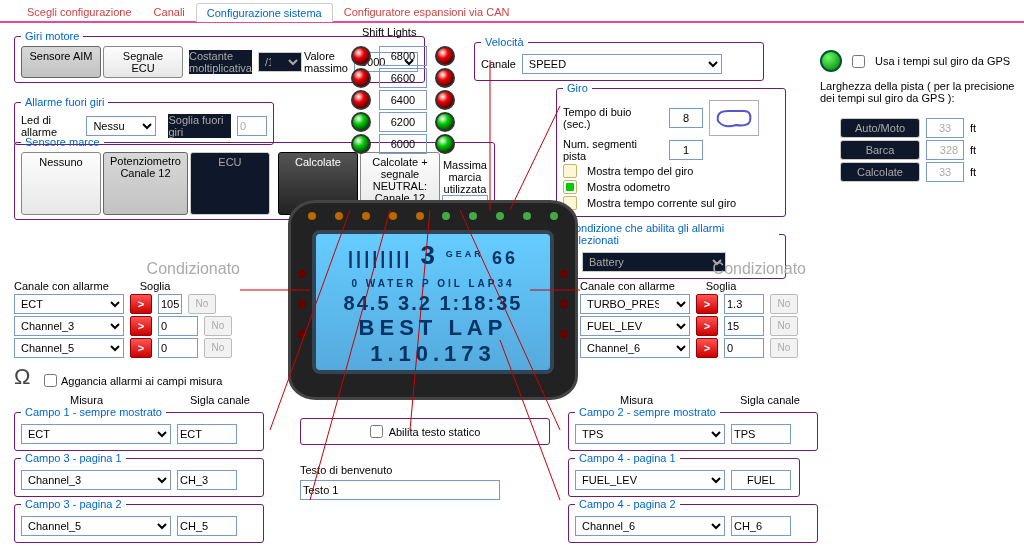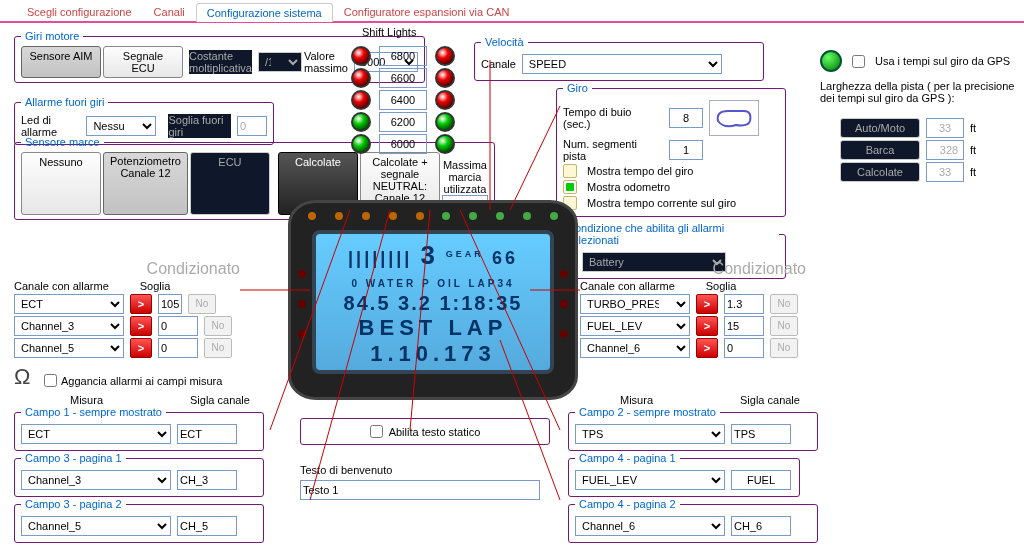--- a/index.html
+++ b/index.html
@@ -263,21 +263,21 @@
     </div>
 </fieldset>
 
 <fieldset class="panel" style="left:300px;top:418px;width:250px">
   <div class="row" style="justify-content:center">
       <input type="checkbox" style="">
       <span>Abilita testo statico</span>
     </div>
 </fieldset>
 <div class="panel" style="left:300px;top:464px">Testo di benvenuto</div>
-<input class="panel" type="text" style="left: 300px; top: 480px; width: 240px;" value="Testo 1">
+<input class="panel" type="text" style="left: 300px; top: 480px; width: 200px;" value="Testo 1">
 
 <div class="panel" style="left:620px;top:394px">Misura</div>
 <div class="panel" style="left:740px;top:394px">Sigla canale</div>
 
 <fieldset class="panel" style="left:568px;top:406px;width:250px">
   <legend>Campo 2 - sempre mostrato</legend>
   <div class="row">
       <select style="width:150px"><option>TPS</option></select>
   <input type="text" style="width: 60px;" value="TPS">
     </div>

